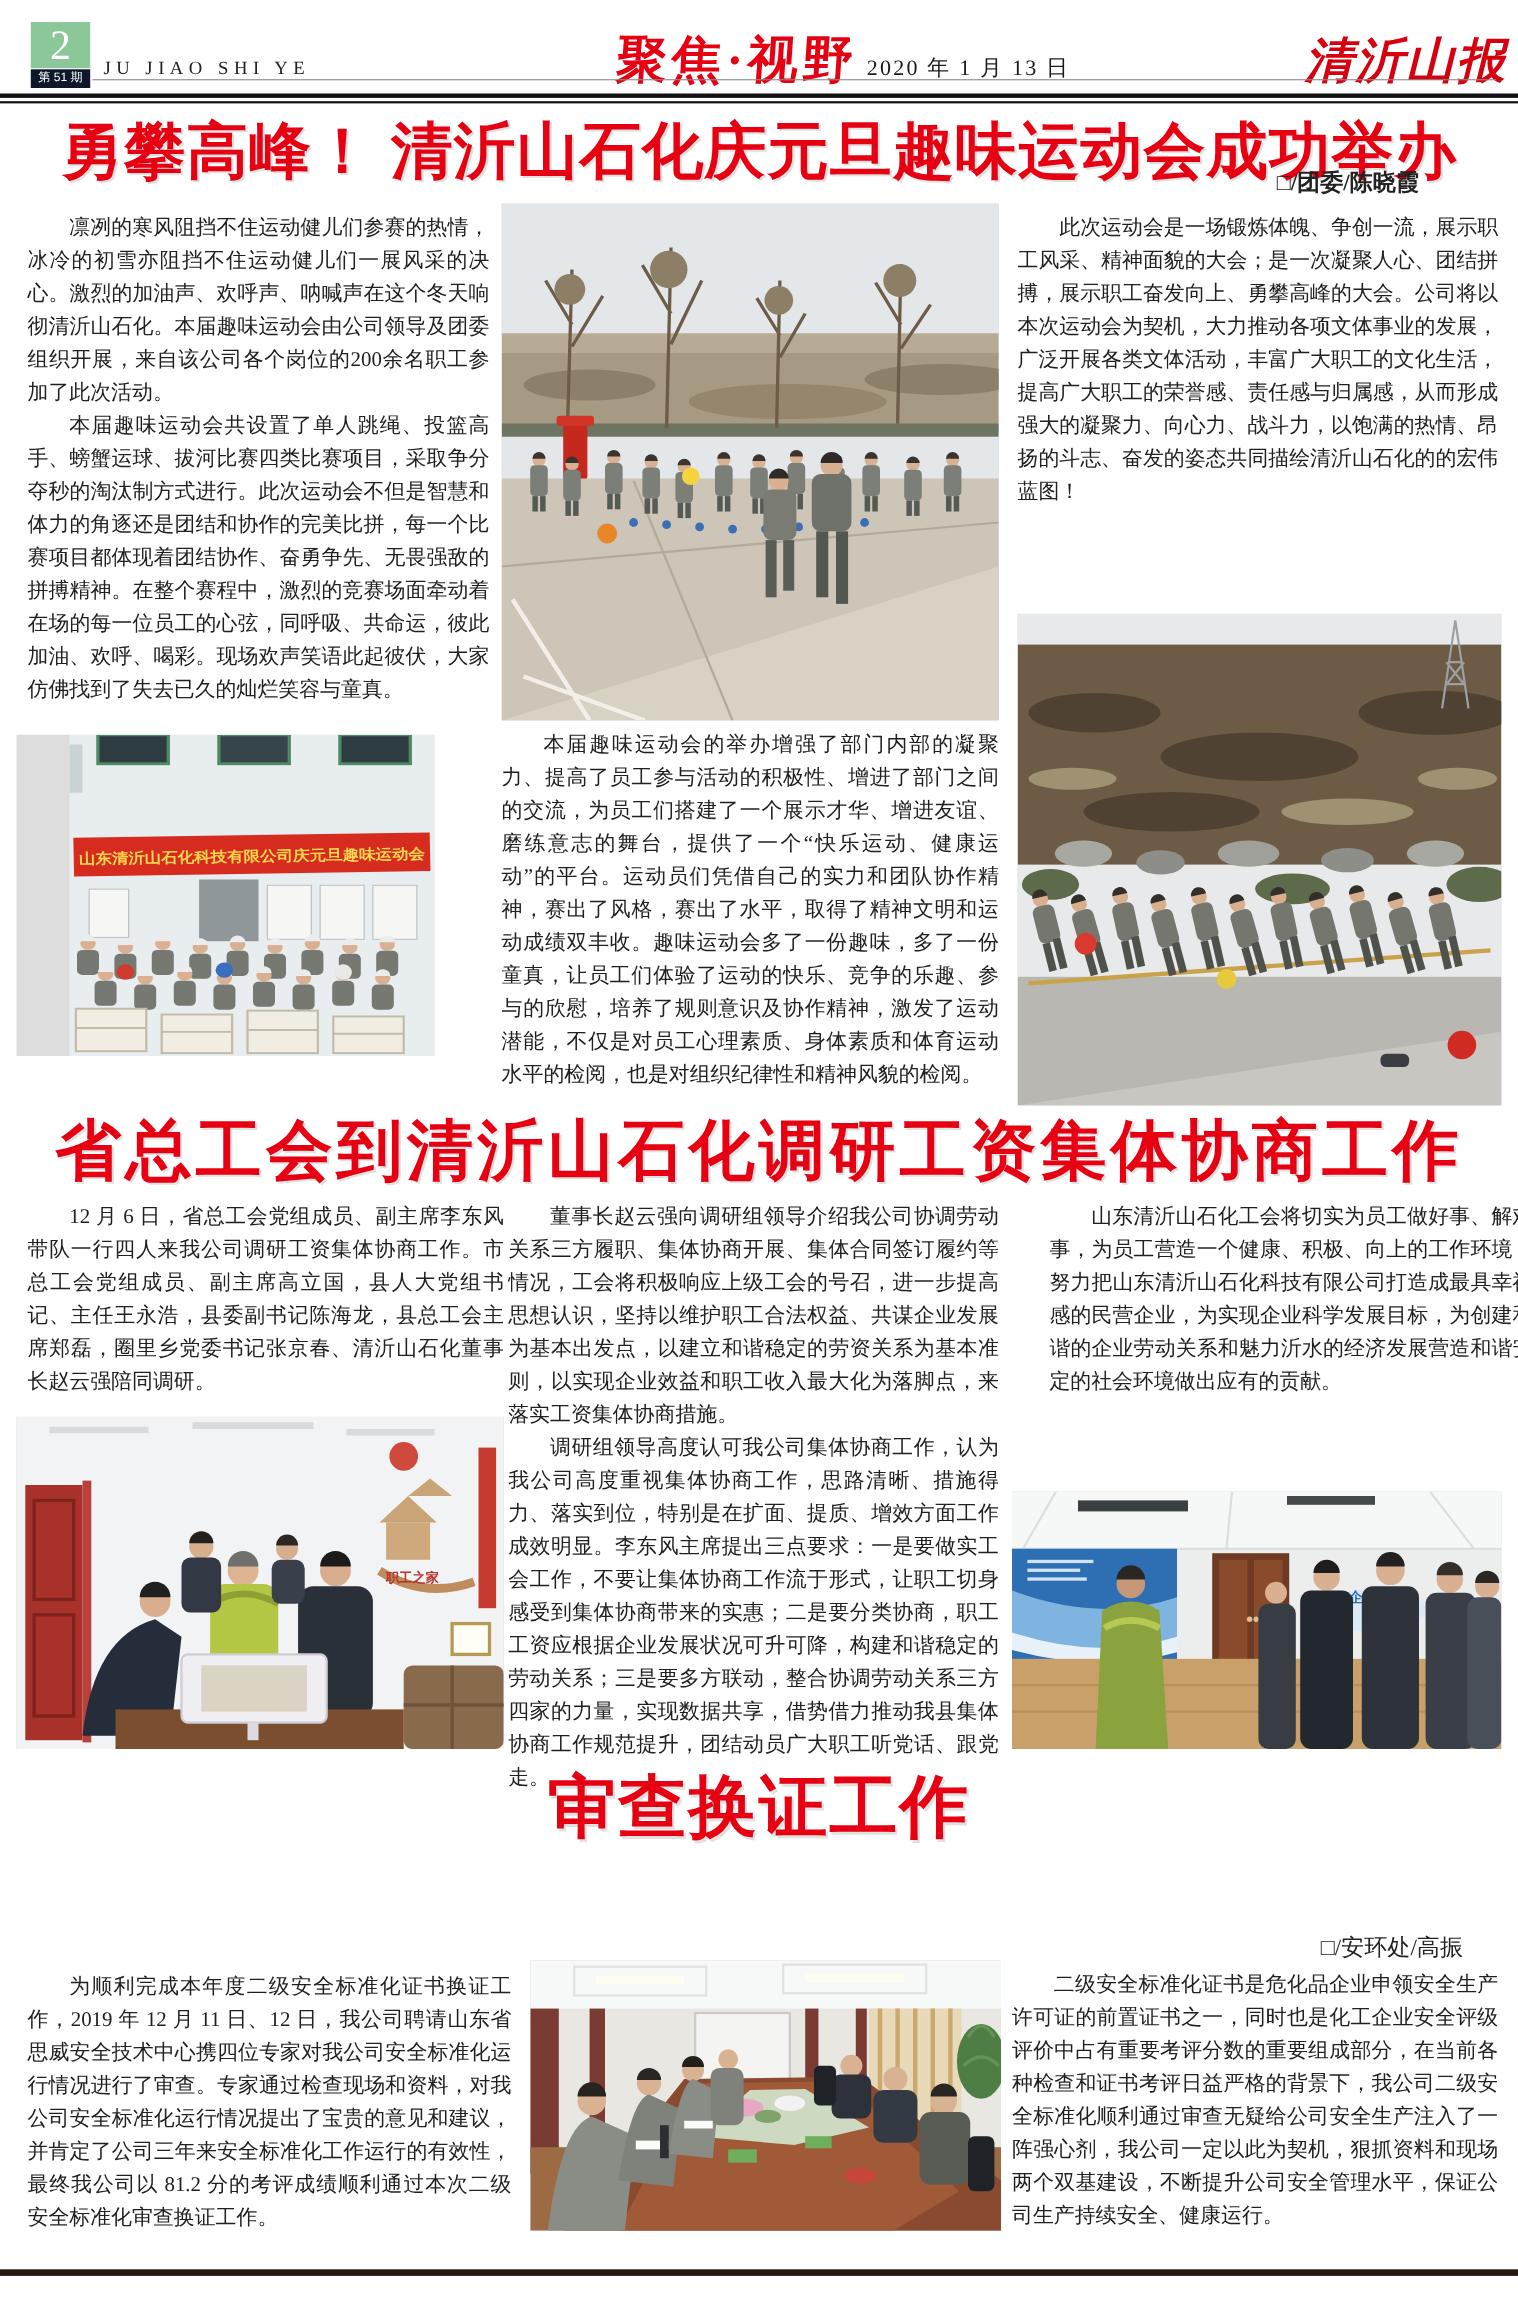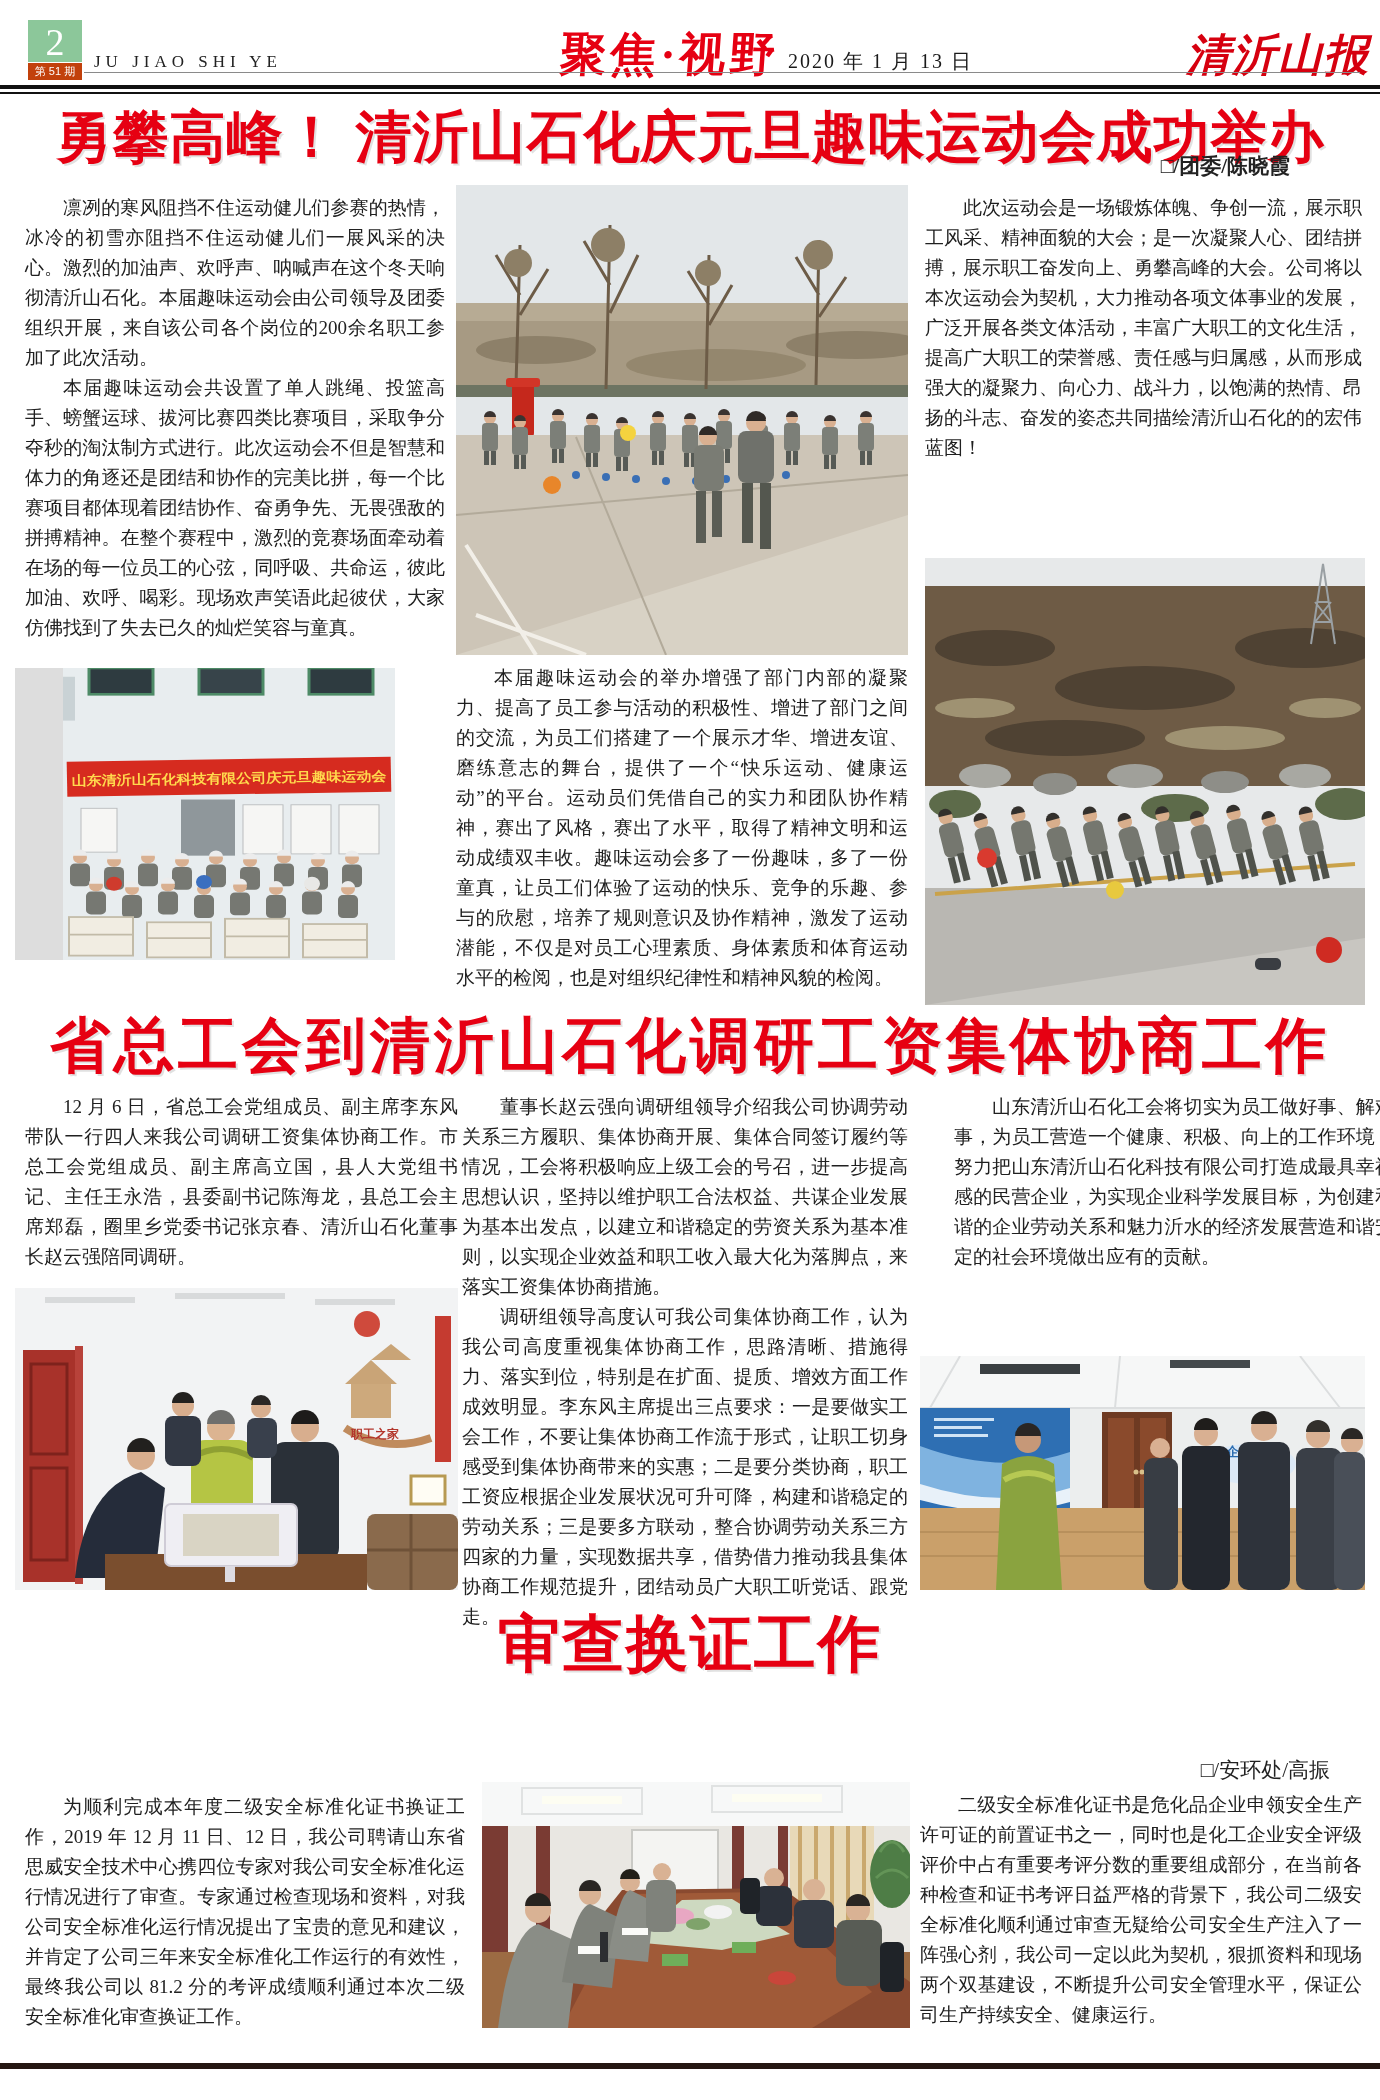--- a/index.html
+++ b/index.html
@@ -2,21 +2,21 @@
 <html><head>
 <meta charset="utf-8">
 <style>
   html,body{margin:0;padding:0;background:#fff;}
   .page{position:relative;width:1380px;height:2100px;background:#fff;overflow:hidden;
         font-family:"Liberation Serif","DejaVu Serif",serif;color:#1f1f1f;}
   .abs{position:absolute;}
   
   .pagenum-box{left:28px;top:20px;width:54px;height:42px;background:#8cc79a;color:#fff;
                font-size:38px;text-align:center;line-height:44px;}
-  .issue-bar{left:28px;top:63px;width:54px;height:17px;background:#c2410c;color:#fff;
+  .issue-bar{left:28px;top:63px;width:54px;height:17px;background:#0f172a;color:#fff;
              font-size:11px;text-align:center;line-height:17px;font-family:"Liberation Sans",sans-serif;}
   .pinyin{left:94px;top:52px;font-size:17px;letter-spacing:5px;color:#222;}
   .section-title{left:540px;top:24px;width:260px;text-align:center;font-size:46px;font-weight:700;
                  color:#e60012;letter-spacing:4px;transform:skewX(-4deg);}
   .date{left:788px;top:48px;font-size:20px;color:#1a1a1a;letter-spacing:2px;}
   .masthead{left:1170px;top:26px;width:200px;text-align:right;font-size:44px;font-weight:700;
             color:#d6000f;font-style:italic;letter-spacing:2px;}
   .thin-line{left:84px;top:72px;width:1276px;height:1px;background:#8a8a8a;}
   .rule-thick{left:0;top:85px;width:1380px;height:4px;background:#111;}
   .rule-thin{left:0;top:92px;width:1380px;height:2px;background:#111;}

